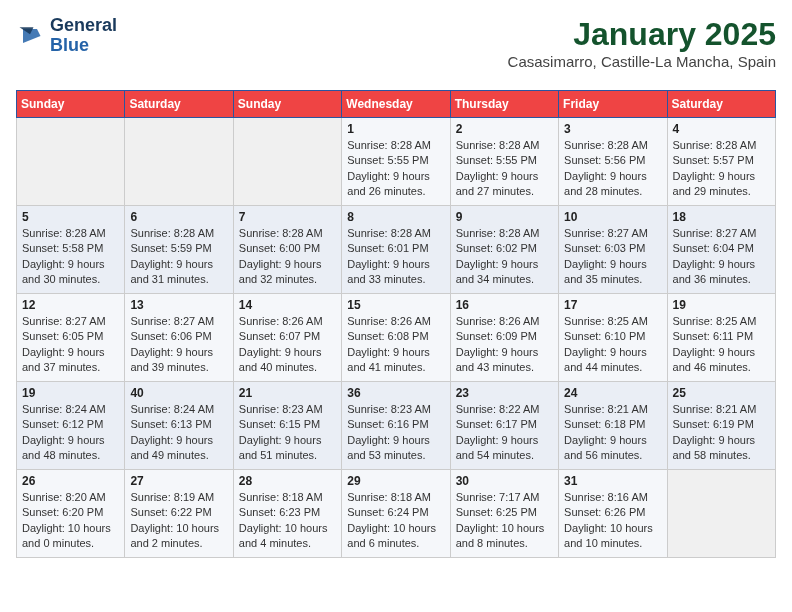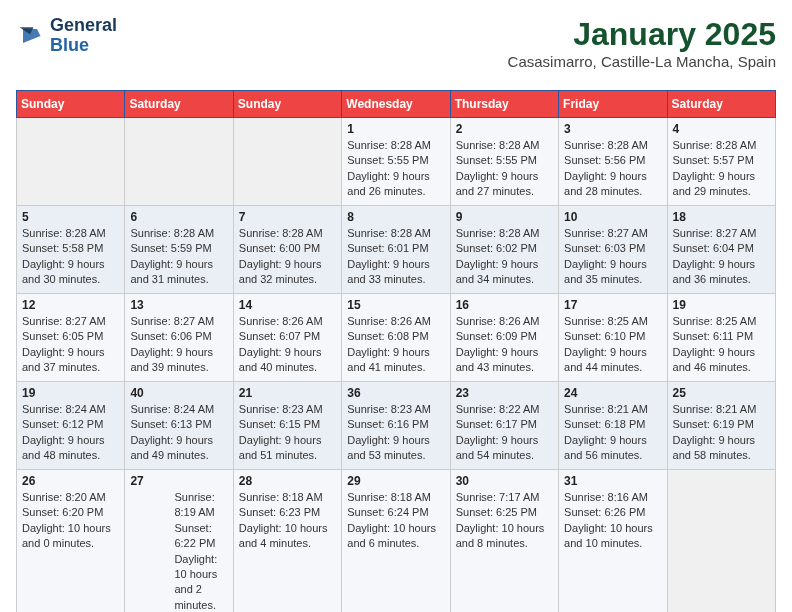--- a/index.html
+++ b/index.html
@@ -314,21 +314,21 @@
       <tr>
         <td>
           <span class="day-num">26</span>
           <div class="cell-info" style="white-space: pre-line;">Sunrise: 8:20 AM
 Sunset: 6:20 PM
 Daylight: 10 hours
 and 0 minutes.</div>
         </td>
         <td>
           <span class="day-num">27</span>
-          <div class="cell-info" style="white-space: pre-line; margin-left: 44px;">Sunrise: 8:19 AM
+          <div class="cell-info" style="white-space: pre-line;">Sunrise: 8:19 AM
 Sunset: 6:22 PM
 Daylight: 10 hours
 and 2 minutes.</div>
         </td>
         <td>
           <span class="day-num">28</span>
           <div class="cell-info" style="white-space: pre-line;">Sunrise: 8:18 AM
 Sunset: 6:23 PM
 Daylight: 10 hours
 and 4 minutes.</div>

